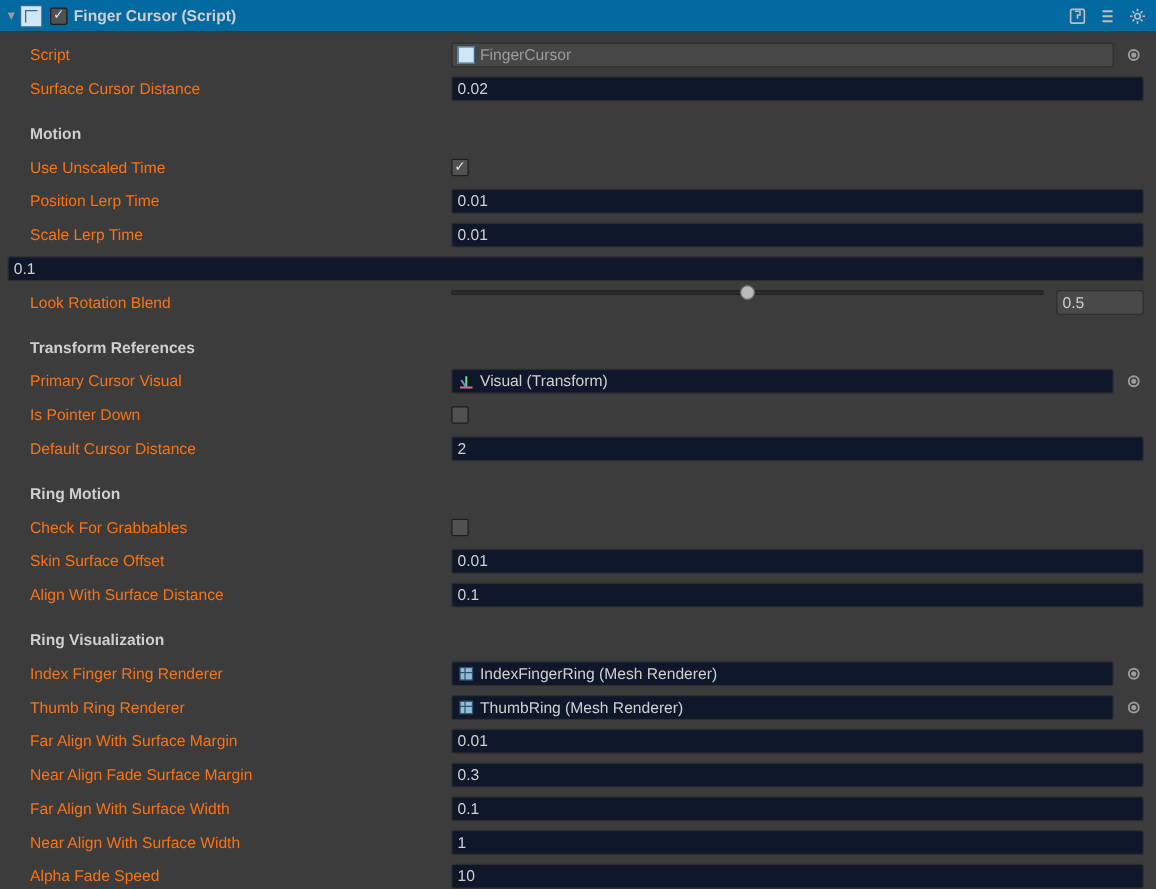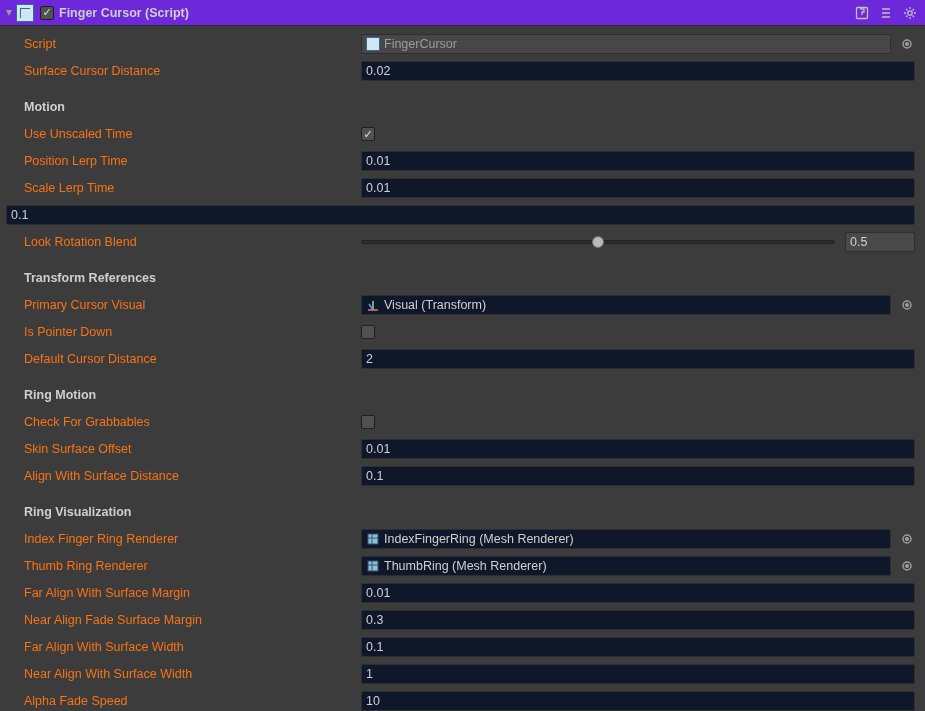--- a/index.html
+++ b/index.html
@@ -12,21 +12,21 @@
     height: 711px;
     overflow: hidden;
   }
   .component {
     padding: 0;
   }
   .header {
     display: flex;
     align-items: center;
     height: 26px;
-    background: #6d28d9;
+    background: #0369a1;
     border-bottom: 1px solid #2e2e2e;
     padding-left: 4px;
   }
   .foldout {
     width: 12px;
     color: #9a9a9a;
   }
   .foldout svg { display:block; }
   .script-icon {
     width: 18px; height: 18px;
@@ -150,21 +150,20 @@
     margin-top:1px;
   }
   .cb.checked::after {
     content:"✓";
     color:#e0e0e0;
     font-size:11px;line-height:1;
   }
   .slider-wrap {
     flex:1;
     display:flex;
-    align-items:center;
     gap:10px;
   }
   .slider-track {
     flex:1;height:4px;
     background:#2d2d2d;
     border:1px solid #232323;
     border-radius:2px;
     position:relative;
   }
   .slider-thumb {

